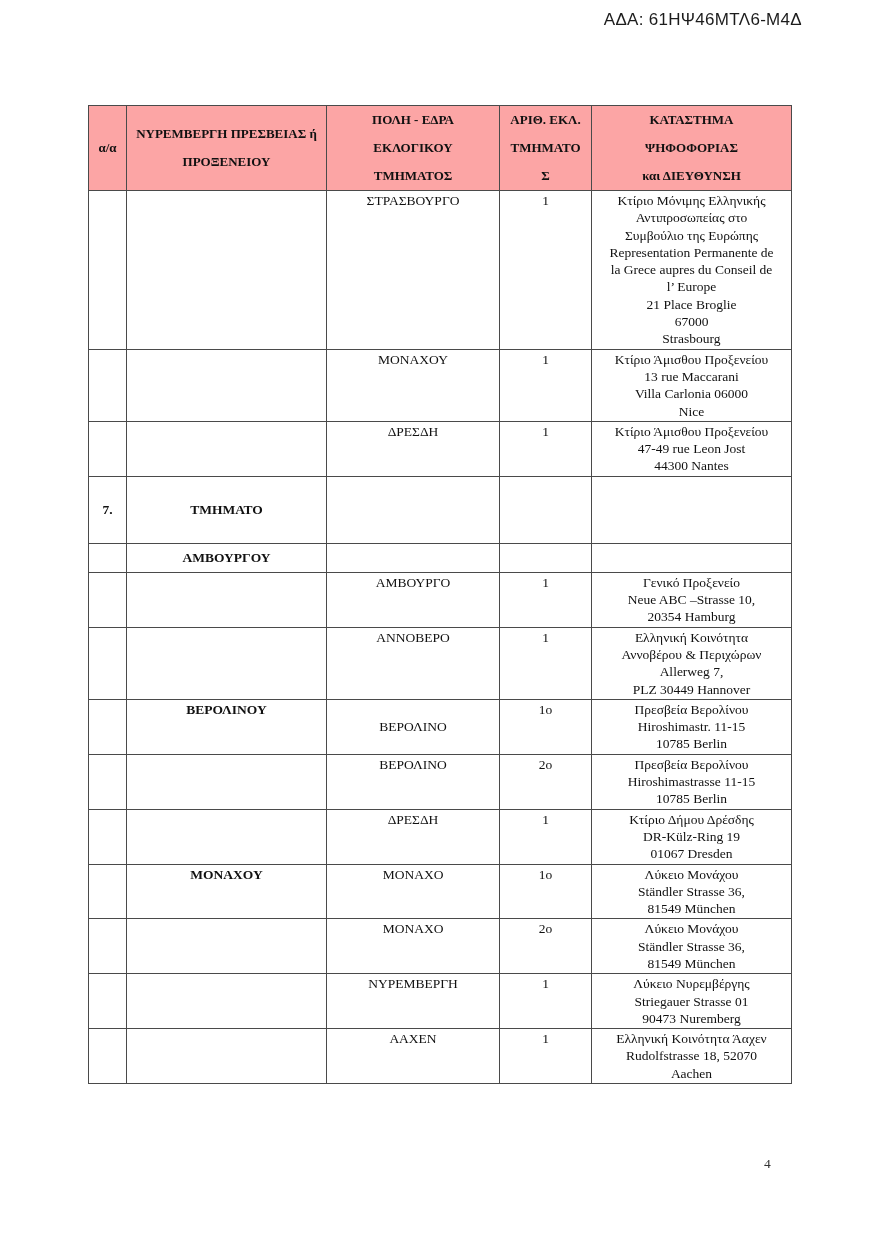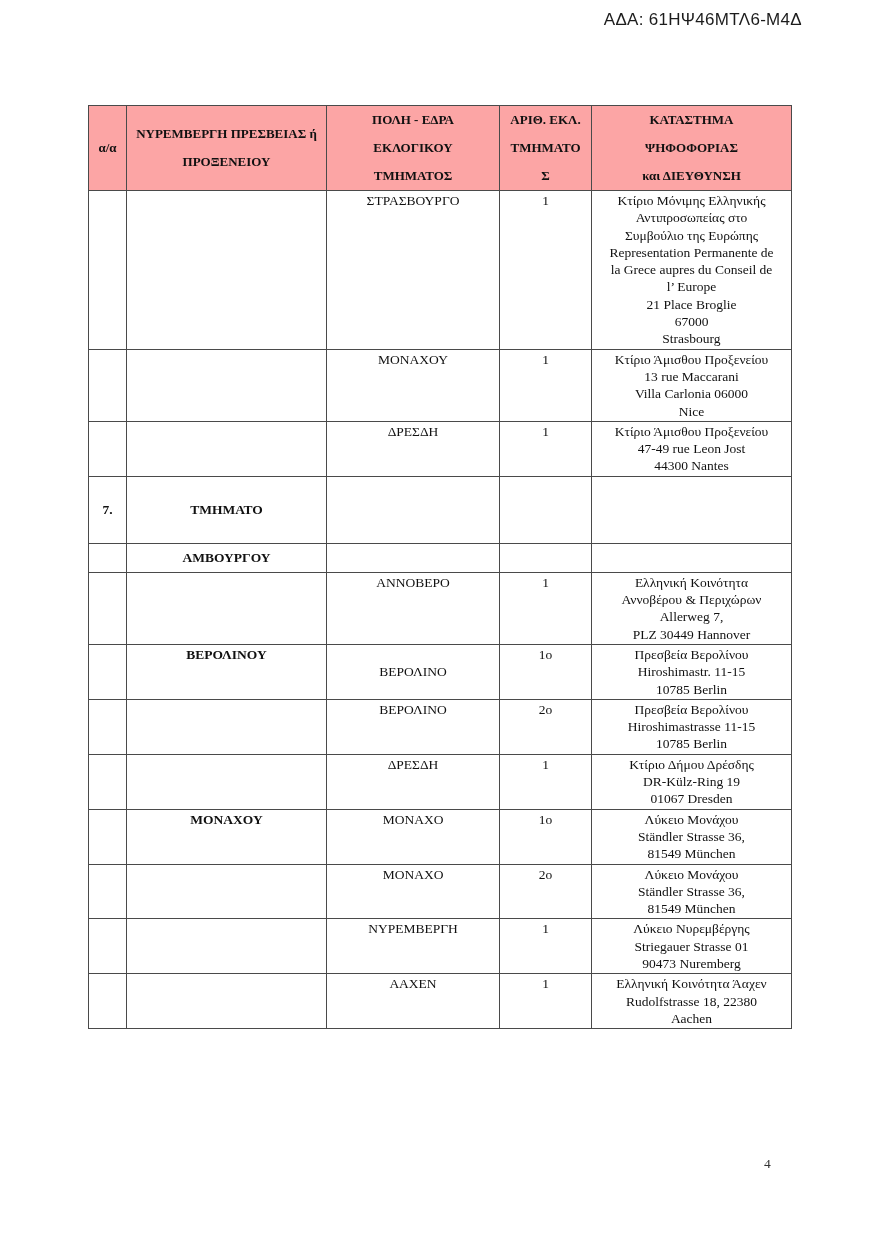--- a/index.html
+++ b/index.html
@@ -159,20 +159,29 @@
       <tr class="r-subregion">
         <td class="cell-num"></td>
         <td class="cell-region">ΑΜΒΟΥΡΓΟΥ</td>
         <td class="cell-city pre"></td>
         <td class="cell-station"></td>
         <td class="cell-address pre"></td>
       </tr>
       <tr class="r-station">
         <td class="cell-num"></td>
         <td class="cell-region"></td>
+        <td class="cell-city pre">ΑΜΒΟΥΡΓΟ</td>
+        <td class="cell-station">1</td>
+        <td class="cell-address pre">Γενικό Προξενείο
+Neue ABC –Strasse 10,
+20354 Hamburg</td>
+      </tr>
+      <tr class="r-station">
+        <td class="cell-num"></td>
+        <td class="cell-region"></td>
         <td class="cell-city pre">ΑΝΝΟΒΕΡΟ</td>
         <td class="cell-station">1</td>
         <td class="cell-address pre">Ελληνική Κοινότητα
 Αννοβέρου &amp; Περιχώρων
 Allerweg 7,
 PLZ 30449 Hannover</td>
       </tr>
       <tr class="r-station">
         <td class="cell-num"></td>
         <td class="cell-region">ΒΕΡΟΛΙΝΟΥ</td>
@@ -227,19 +236,19 @@
         <td class="cell-address pre">Λύκειο Νυρεμβέργης
 Striegauer Strasse 01
 90473 Nuremberg</td>
       </tr>
       <tr class="r-station">
         <td class="cell-num"></td>
         <td class="cell-region"></td>
         <td class="cell-city pre">ΑΑΧΕΝ</td>
         <td class="cell-station">1</td>
         <td class="cell-address pre">Ελληνική Κοινότητα Άαχεν
-Rudolfstrasse 18, 22380
+Rudolfstrasse 18, 52070
 Aachen</td>
       </tr>
     </tbody>
 </table>
 
 <div class="page-number">4</div>
 
 </body></html>

